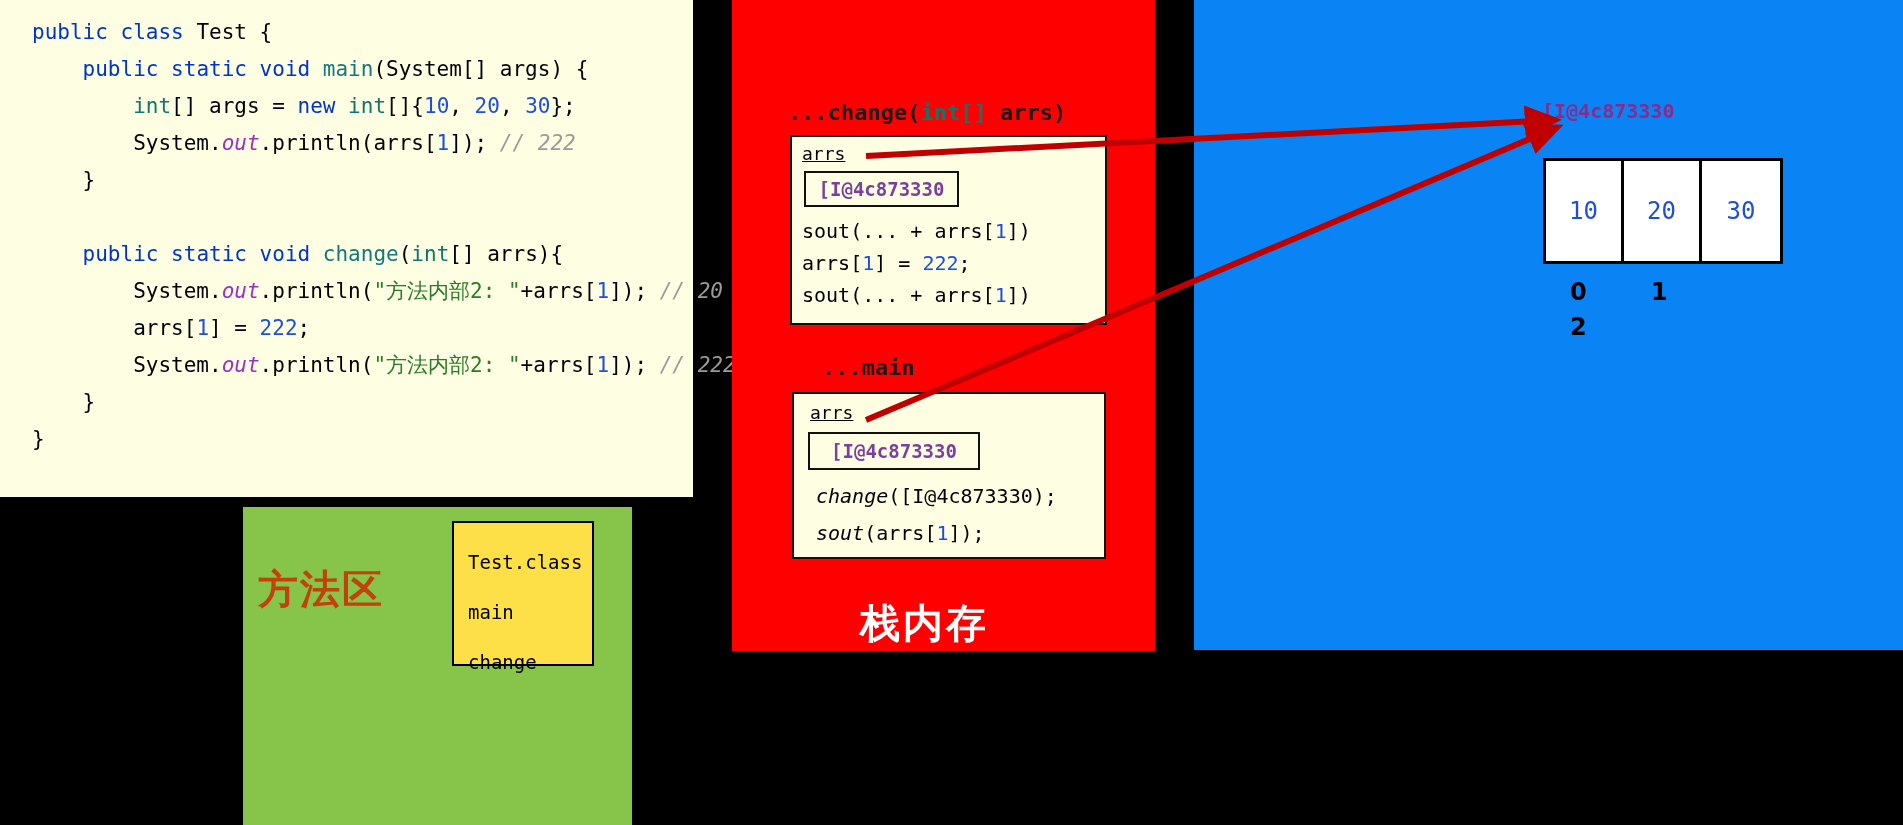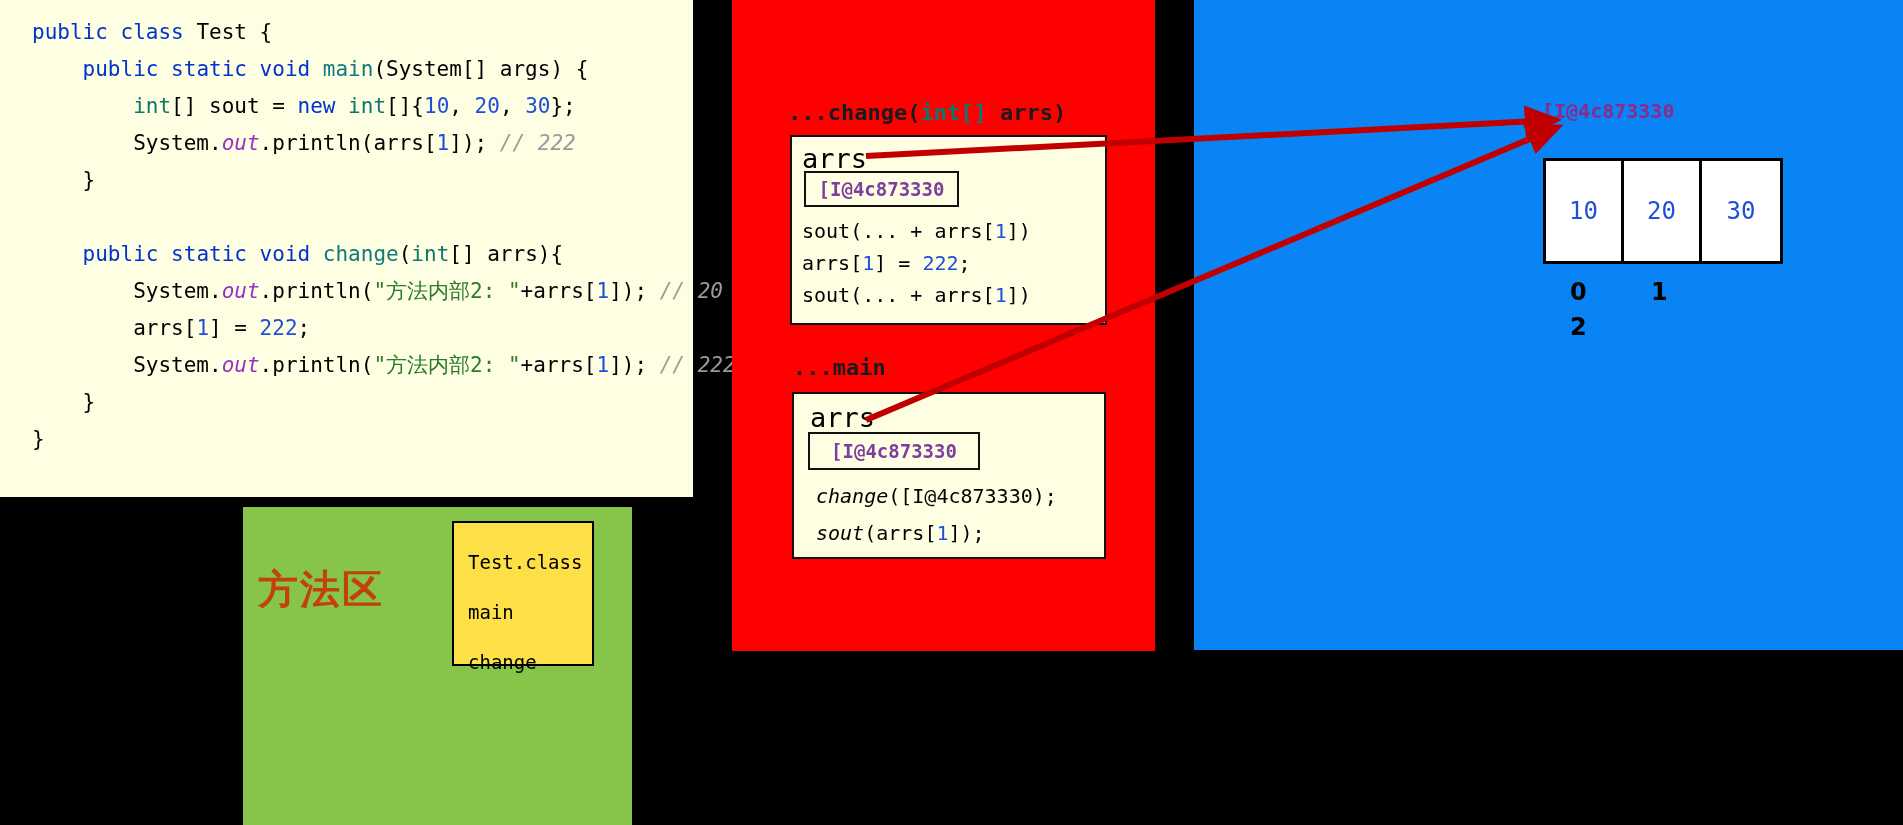--- a/index.html
+++ b/index.html
@@ -94,36 +94,37 @@
   }
   .frame-title {
     position: absolute;
     font-family: "DejaVu Sans Mono", monospace;
     font-size: 22px;
     font-weight: bold;
     color: #1A1A1A;
     white-space: pre;
   }
   #change-frame-title { left: 788px; top: 100px; }
-  #main-frame-title   { left: 793px; top: 355px; }
+  #main-frame-title   { left: 822px; top: 355px; }
 
   .frame-box {
     position: absolute;
     background: #FEFEE3;
     border: 2px solid #111111;
     box-sizing: border-box;
   }
   #change-frame { left: 790px; top: 135px; width: 317px; height: 190px; }
   #main-frame   { left: 792px; top: 392px; width: 314px; height: 167px; }
 
   .var-name {
     position: absolute;
     font-family: "DejaVu Sans Mono", monospace;
-    font-size: 27px;
-    color: #000000;
+    font-size: 18px;
+    color: #000000;
+    text-decoration: underline;
   }
   .addr-box {
     position: absolute;
     background: #FEFEE3;
     border: 2px solid #111111;
     box-sizing: border-box;
     display: flex;
     align-items: center;
     justify-content: center;
   }
@@ -197,41 +198,42 @@
   }
 </style>
 </head>
 <body>
 
 <div class="stage">
 
   <div id="code-panel">
       <div class="code-line"><span class="kw">public </span><span class="kw">class </span><span>Test {</span></div>
       <div class="code-line"><span>    </span><span class="kw">public </span><span class="kw">static </span><span class="kw">void </span><span class="mth">main</span><span>(System[] args) {</span></div>
-      <div class="code-line"><span>        </span><span class="typ">int</span><span>[] sout = </span><span class="kw">new </span><span class="typ">int</span><span>[]{</span><span class="num">10</span><span>, </span><span class="num">20</span><span>, </span><span class="num">30</span><span>};</span></div>
+      <div class="code-line"><span>        </span><span class="typ">int</span><span>[] args = </span><span class="kw">new </span><span class="typ">int</span><span>[]{</span><span class="num">10</span><span>, </span><span class="num">20</span><span>, </span><span class="num">30</span><span>};</span></div>
       <div class="code-line"><span>        System.</span><span class="fld">out</span><span>.println(arrs[</span><span class="num">1</span><span>]); </span><span class="cmt">// 222</span></div>
       <div class="code-line"><span>    }</span></div>
       <div class="code-line"><span></span></div>
       <div class="code-line"><span>    </span><span class="kw">public </span><span class="kw">static </span><span class="kw">void </span><span class="mth">change</span><span>(</span><span class="typ">int</span><span>[] arrs){</span></div>
       <div class="code-line"><span>        System.</span><span class="fld">out</span><span>.println(</span><span class="str">"方法内部2: "</span><span>+arrs[</span><span class="num">1</span><span>]); </span><span class="cmt">// 20</span></div>
       <div class="code-line"><span>        arrs[</span><span class="num">1</span><span>] = </span><span class="num">222</span><span>;</span></div>
       <div class="code-line"><span>        System.</span><span class="fld">out</span><span>.println(</span><span class="str">"方法内部2: "</span><span>+arrs[</span><span class="num">1</span><span>]); </span><span class="cmt">// 222</span></div>
       <div class="code-line"><span>    }</span></div>
       <div class="code-line"><span>}</span></div>
     </div>
 
   <div id="method-area"></div>
   <div id="method-area-label">方法区</div>
   <div id="class-box">
       <div class="class-line">Test.class</div>
       <div class="class-line">main</div>
       <div class="class-line">change</div>
     </div>
 
   <div id="stack-panel"></div>
+  <div id="stack-label">栈内存</div>
 
   <div class="frame-title" id="change-frame-title"><span>...change(</span><span class="typ">int[]</span><span> arrs)</span></div>
   <div class="frame-box" id="change-frame">
       <div class="var-name" style="left: 10px; top: 6px;">arrs</div>
       <div class="addr-box" style="left: 12px; top: 34px; width: 155px; height: 36px;">
         <span class="addr-text">[I@4c873330</span>
       </div>
       <div class="frame-code" style="left: 10px; top: 82px;"><span>sout(... + arrs[</span><span class="num">1</span><span>])</span></div>
       <div class="frame-code" style="left: 10px; top: 114px;"><span>arrs[</span><span class="num">1</span><span>] = </span><span class="num">222</span><span>;</span></div>
       <div class="frame-code" style="left: 10px; top: 146px;"><span>sout(... + arrs[</span><span class="num">1</span><span>])</span></div>

